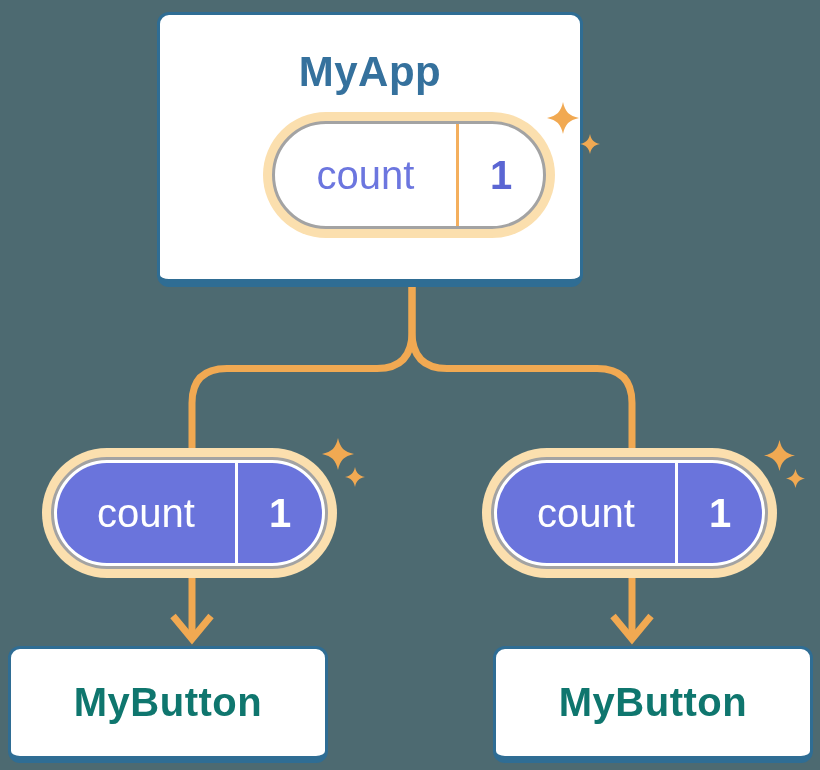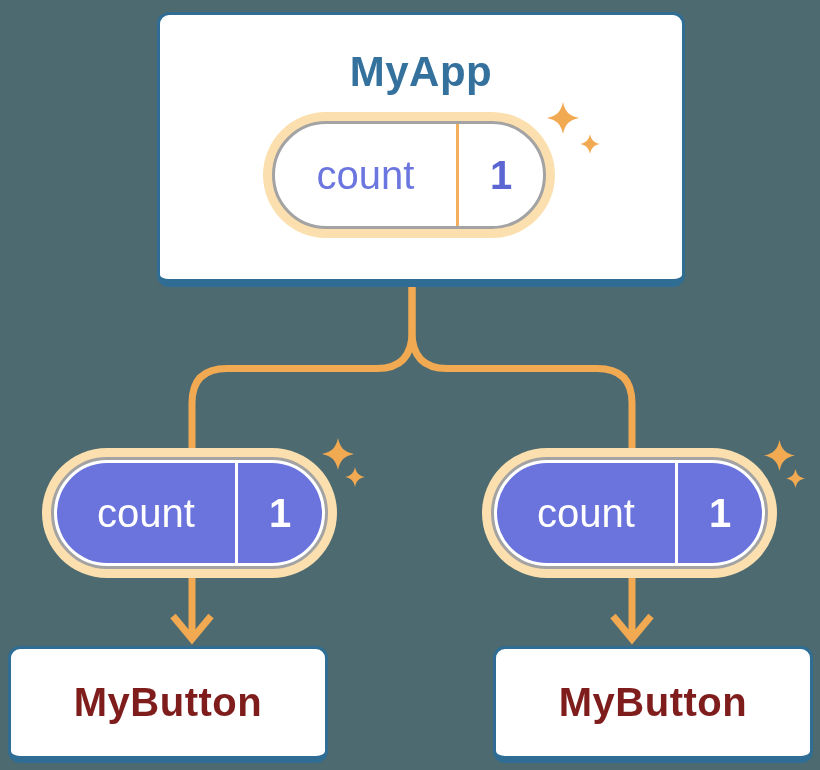--- a/index.html
+++ b/index.html
@@ -8,30 +8,30 @@
     background: #4D6A71;
     font-family: "Liberation Sans", "DejaVu Sans", sans-serif;
   }
   .connector-svg { position: absolute; left: 0; top: 0; z-index: 1; }
 
   
   .card {
     position: absolute; background: #FFFFFF; box-sizing: border-box;
     border: 3px solid #2F6D94; border-radius: 12px; z-index: 2;
   }
-  .card-root { left: 157px; top: 12px; width: 528px; height: 275px; border-bottom-width: 8px; }
+  .card-root { left: 157px; top: 12px; width: 426px; height: 275px; border-bottom-width: 8px; }
   .card-root .card-title {
     margin-top: 33px; text-align: center;
     font-size: 42px; font-weight: 600; color: #35719D; letter-spacing: 0.5px;
   }
   .card-child {
     width: 320px; height: 117px; border-bottom-width: 7px;
     display: flex; align-items: center; justify-content: center;
   }
-  .card-child .card-title { font-size: 40px; font-weight: 600; color: #7f1d1d; letter-spacing: 0.5px; }
+  .card-child .card-title { font-size: 40px; font-weight: 600; color: #0f766e; letter-spacing: 0.5px; }
   .card-child-left  { left: 8px;   top: 646px; }
   .card-child-right { left: 493px; top: 646px; }
 
   
   .pill {
     position: absolute; z-index: 3; box-sizing: border-box;
     background: #FBDFAE; border-radius: 999px; padding: 9px;
   }
   .pill-inner {
     height: 100%; box-sizing: border-box; display: flex;

